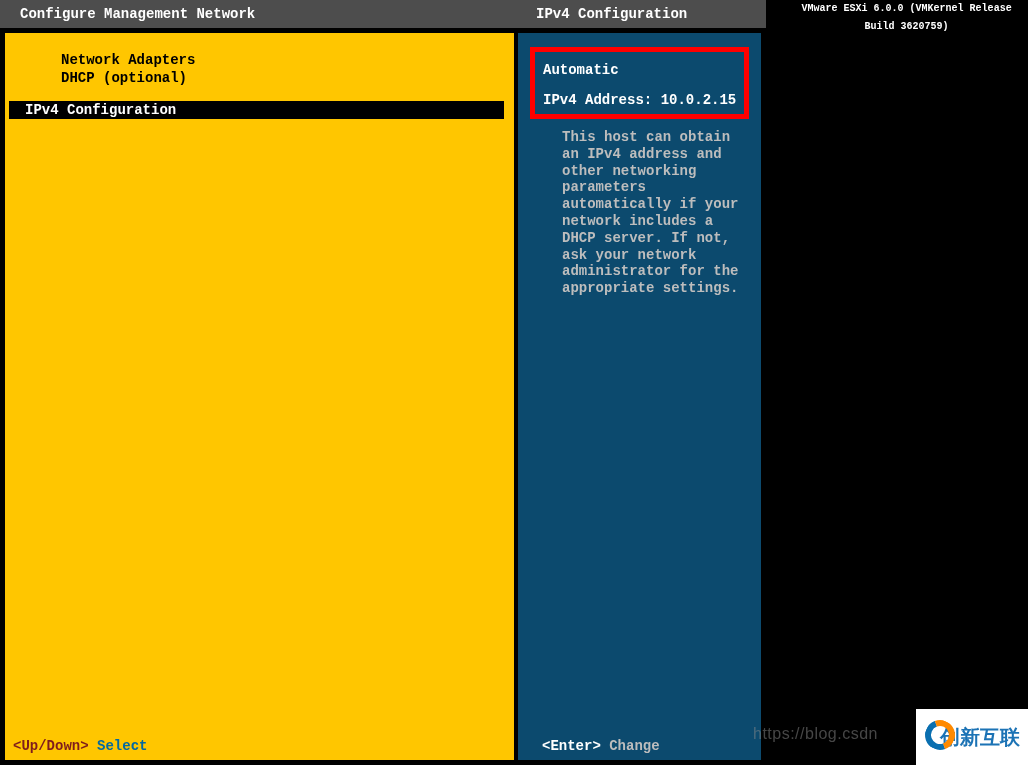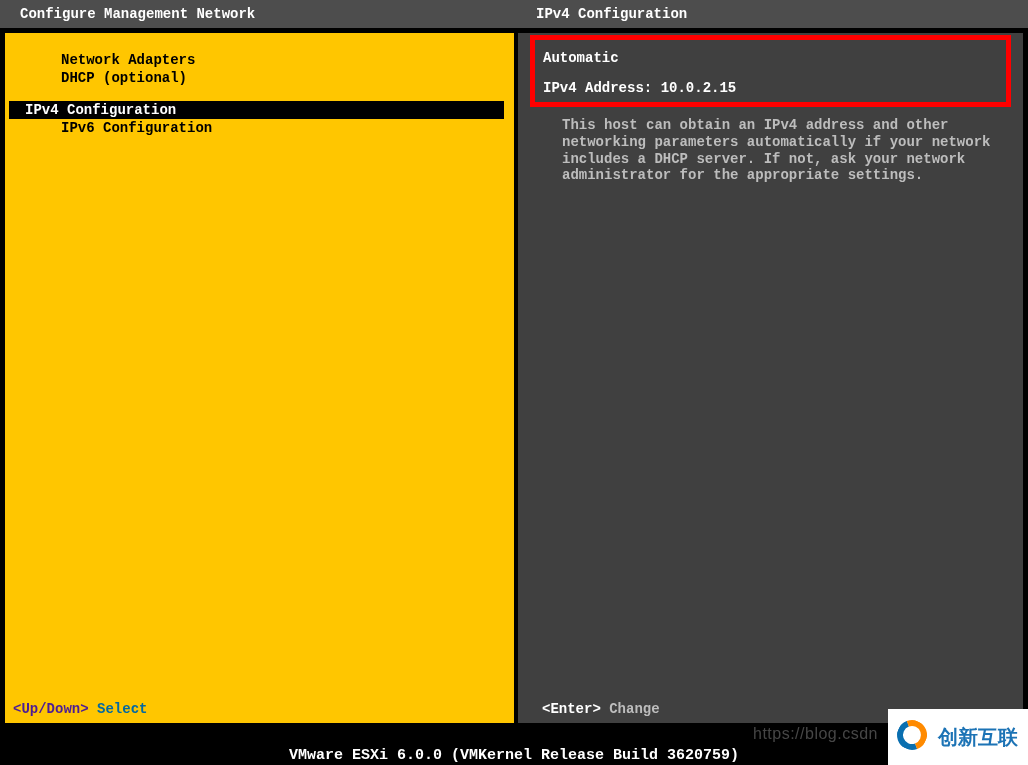--- a/index.html
+++ b/index.html
@@ -16,21 +16,21 @@
     box-sizing: border-box;
   }
   *, *::before, *::after { box-sizing: border-box; }
 
   .screen {
     width: 1028px;
     height: 765px;
     position: relative;
     background: #000;
     display: flex;
-    flex-direction: column;
+    flex-direction: row;
     gap: 19px;
   }
 
   .main {
     flex: 1;
     display: flex;
     flex-direction: row;
   }
 
   
@@ -86,43 +86,43 @@
     padding-left: 16px;
   }
 
   .left-footer {
     position: absolute;
     left: 8px;
     bottom: 6px;
     color: #000;
   }
   .left-footer .sel { color: #0369a1; }
-  .left-footer .key { color: #4c1d95; font-weight: bold; }
+  .left-footer .key { color: #7f1d1d; font-weight: bold; }
 
   
   .right-panel {
     flex: 1;
     display: flex;
     flex-direction: column;
     background: #6b6b6b;
   }
 
   .right-header {
     background: #4d4d4d;
     color: #fff;
     padding: 6px 12px 6px 20px;
     font-weight: bold;
   }
 
   .right-body {
     flex: 1;
-    background: #404040;
+    background: #0c4a6e;
     border: 5px solid #000;
     border-left: 2px solid #000;
-    padding: 2px 12px 0 12px;
+    padding: 14px 12px 0 12px;
     position: relative;
     color: #bdbdbd;
   }
 
   .highlight-box {
     border: 5px solid #FF0000;
     padding: 10px 8px 6px 8px;
     margin: 0 0 6px 0;
   }
   .highlight-box .hb-title {
@@ -152,42 +152,42 @@
   .right-footer .key { color: #fff; font-weight: bold; }
 
   
   .status-bar {
     height: 18px;
     line-height: 18px;
     background: #000;
     color: #fff;
     text-align: center;
     font-weight: bold;
-    font-size: 15px;
+    font-size: 10px;
   }
 
   
   .watermark-url {
     position: absolute;
     right: 150px;
     bottom: 22px;
     color: #8b8b8b;
     font-family: Arial, sans-serif;
     font-weight: normal;
     font-size: 16px;
     opacity: 0.5;
     letter-spacing: 0.5px;
     pointer-events: none;
   }
 
   .brand-badge {
     position: absolute;
     right: 0;
     bottom: 0;
-    width: 140px;
+    width: 112px;
     height: 56px;
     background: #fff;
     display: flex;
     align-items: center;
     gap: 6px;
     padding: 6px 8px;
     font-family: "Microsoft YaHei", Arial, sans-serif;
   }
   .brand-badge .logo {
     width: 36px;
@@ -228,21 +228,20 @@
   <div class="main">
 
     <div class="left-panel">
       <div class="left-header">Configure Management Network</div>
       <div class="left-body">
         <ul class="menu">
           <li><span>Network Adapters</span></li>
           <li><span>DHCP (optional)</span></li>
           <li class="spacer"></li>
           <li class="selected"><span>IPv4 Configuration</span></li>
-          <li><span>IPv6 Configuration</span></li>
         </ul>
 
         <div class="left-footer">
           <span class="key">&lt;Up/Down&gt;</span>
           <span class="sel"> </span><span class="sel">Select</span>
         </div>
       </div>
     </div>
 
     <div class="right-panel">

